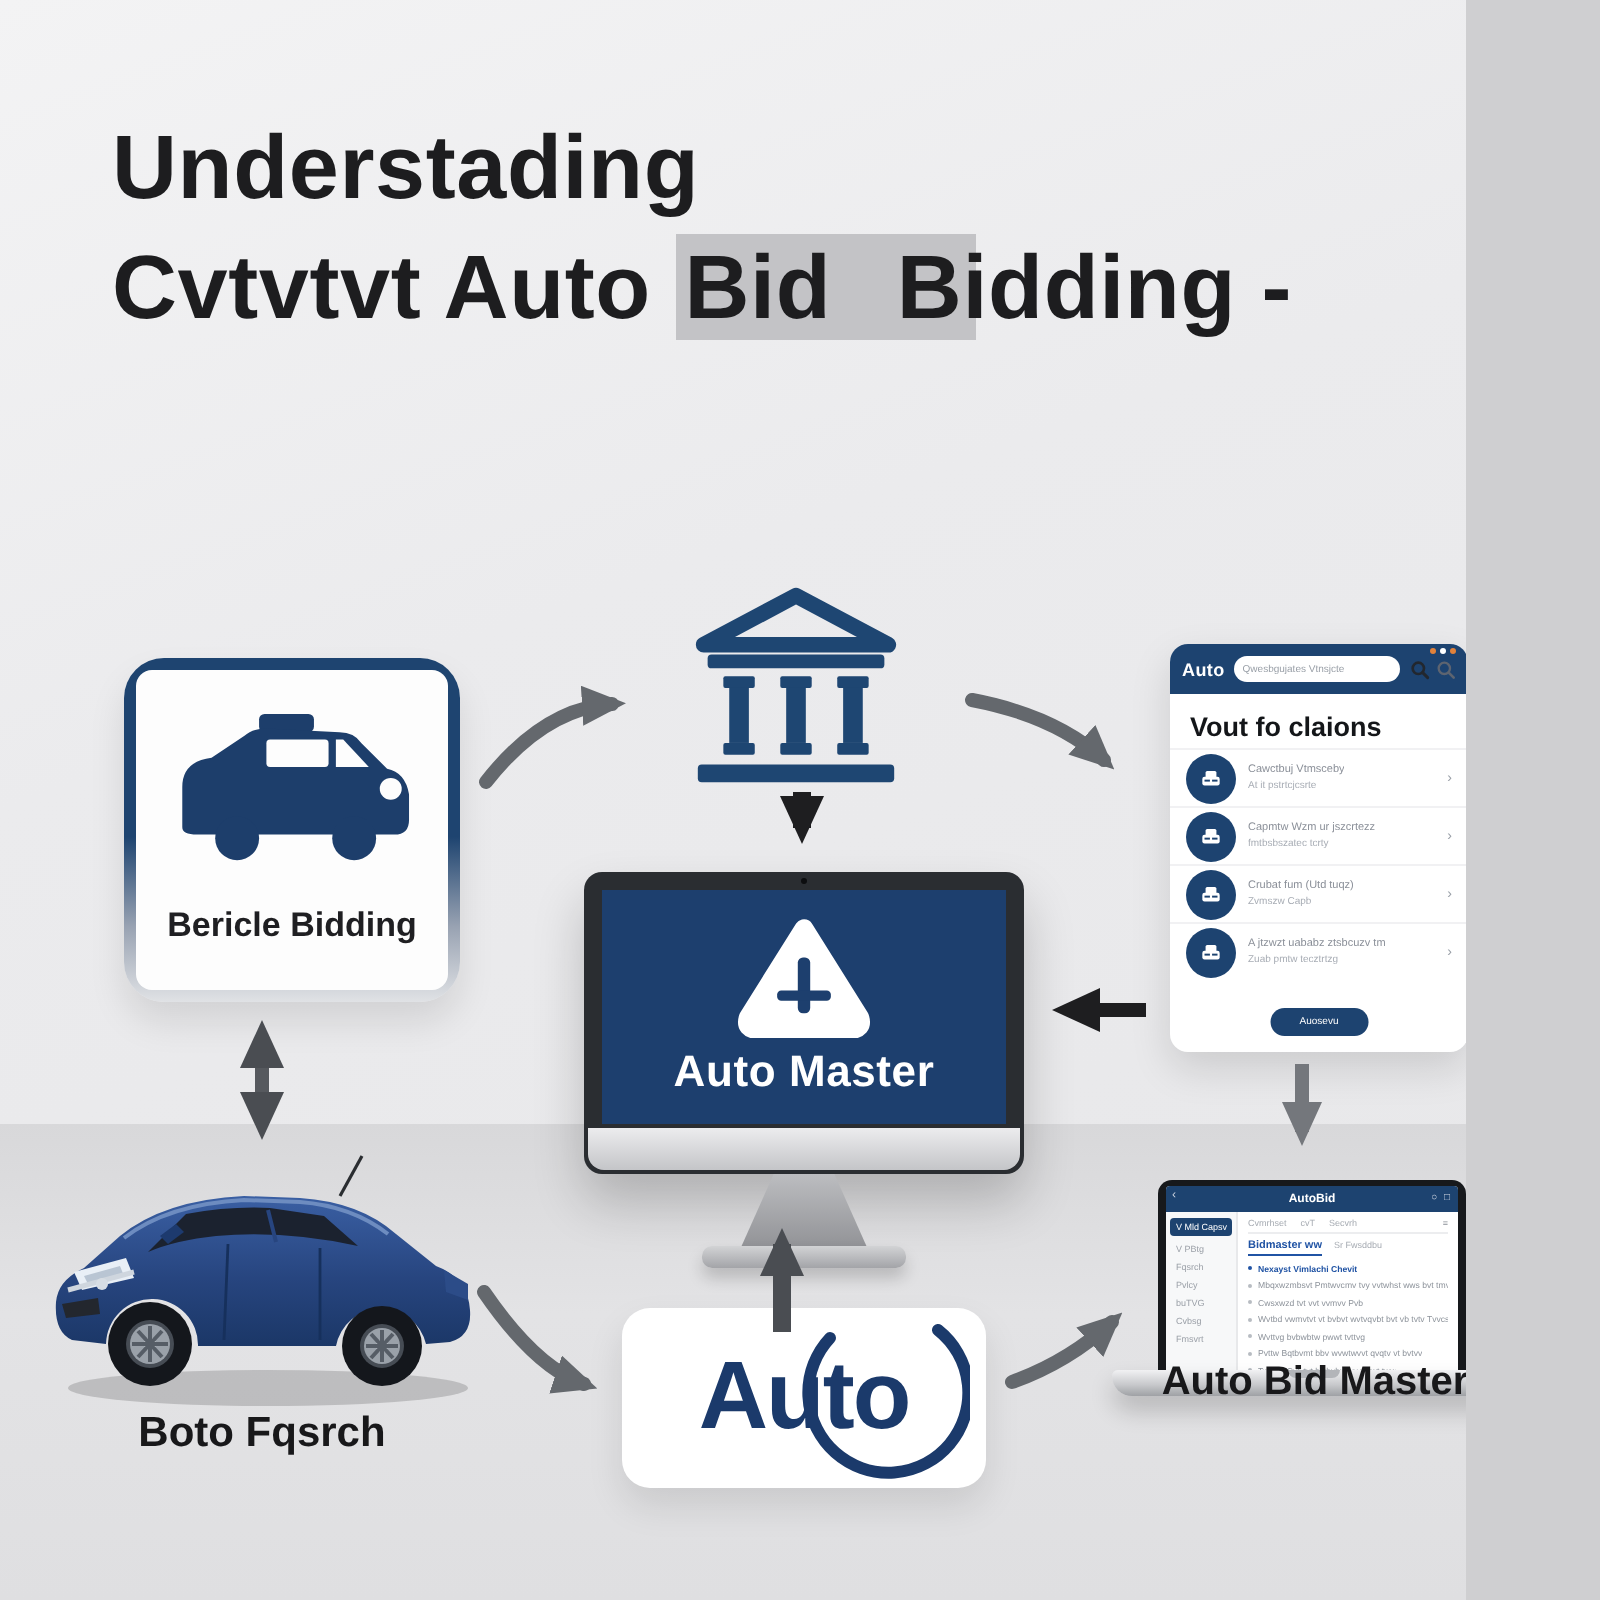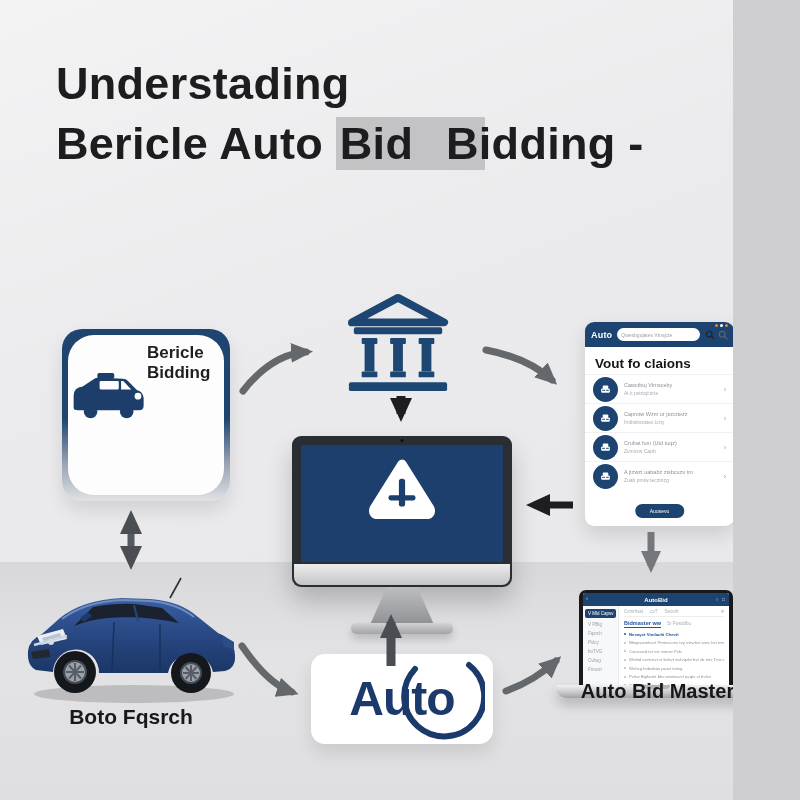--- a/index.html
+++ b/index.html
@@ -9,22 +9,22 @@
   .floor{position:absolute;left:0;top:562px;width:800px;height:238px;
     background:linear-gradient(180deg,#d8d8da 0%,#e3e3e5 40%,#dfdfe1 100%);}
   
   .title{position:absolute;left:56px;top:54px;width:700px;font-weight:bold;
     font-size:45px;line-height:60px;color:#1d1d1f;letter-spacing:.3px;}
   .hl{background:#c3c3c6;padding:1px 72px 1px 4px;margin-right:-52px;}
   
   .vbox{position:absolute;left:62px;top:329px;width:168px;height:172px;border-radius:20px;
     background:linear-gradient(180deg,#1e4470 0%,#1e4470 52%,#98a2b2 78%,#e0e2e5 100%);
     padding:6px;box-sizing:border-box;box-shadow:0 10px 18px rgba(0,0,0,.10);}
-  .vbox-inner{width:100%;height:100%;background:#fdfdfd;border-radius:26px;
-    display:flex;}
+  .vbox-inner{width:100%;height:100%;background:#fdfdfd;border-radius:8px;
+    display:flex;flex-direction:column;align-items:center;}
   .vbox-label{font-weight:bold;font-size:17px;color:#1f1f22;margin-top:8px;}
   
   .bank{position:absolute;left:344px;top:292px;width:108px;height:102px;}
   
   .browser{position:absolute;left:585px;top:322px;width:149px;height:204px;background:#fff;
     border-radius:9px;box-shadow:0 8px 20px rgba(0,0,0,.13);}
   .b-head{position:relative;height:25px;background:#1d4370;border-radius:9px 9px 0 0;
     display:flex;align-items:center;padding:0 6px;box-sizing:border-box;}
   .b-dots{position:absolute;top:2px;right:6px;display:flex;gap:2px;}
   .b-dots i{width:3px;height:3px;border-radius:50%;display:block;}
@@ -100,21 +100,21 @@
   .arrows{position:absolute;left:0;top:0;z-index:50;pointer-events:none;}
 </style>
 </head>
 <body>
 
 <div class="canvas">
   <div class="floor"></div>
 
   <div class="title">
     <div>Understading</div>
-    <div><span>Bericle Auto </span><span class="hl">Bid</span><span> Bidding -</span></div>
+    <div><span>Cvtvtvt Auto </span><span class="hl">Bid</span><span> Bidding -</span></div>
   </div>
 
   <div class="vbox">
     <div class="vbox-inner">
       <svg width="128" height="92" viewBox="0 0 140 92" style="margin-top:18px">
         <rect x="52" y="0" width="30" height="10" rx="3" fill="#1d3e6b"></rect>
         <path d="M10,62 L10,40 Q10,26 26,24 L44,12 Q48,8 56,8 L96,10 Q104,10 108,16 L122,30 Q132,32 134,44 L134,58 Q134,66 126,66 L18,66 Q10,66 10,62 Z" fill="#1d3e6b"></path>
         <polygon points="98,14 112,29 94,29 94,14" fill="#fdfdfd"></polygon>
         <rect x="56" y="14" width="34" height="15" rx="2" fill="#fdfdfd"></rect>
         <circle cx="124" cy="41" r="6" fill="#fdfdfd"></circle>
@@ -228,20 +228,21 @@
   </div>
 
   <div class="monitor">
     <div class="m-cam"></div>
     <div class="m-screen">
       <svg width="74" height="62" viewBox="0 0 70 60" style="margin-top:12px">
         <path d="M35,7 L62,50 Q64,56 57,56 L13,56 Q6,56 8,50 Z" fill="#fff" stroke="#fff" stroke-width="9" stroke-linejoin="round"></path>
         <rect x="32" y="21" width="6" height="27" rx="2.5" fill="#1d3f6e"></rect>
         <rect x="22" y="37" width="26" height="5" rx="2" fill="#1d3f6e"></rect>
       </svg>
+      <div class="m-app">Auto Master</div>
     </div>
     <div class="m-chin"></div>
   </div>
   <div class="m-neck"></div>
   <div class="m-foot"></div>
 
   <svg class="carphoto" viewBox="0 0 220 138">
     <defs>
       <linearGradient id="bodyG" x1="0" y1="0" x2="0" y2="1">
         <stop offset="0" stop-color="#3a5fa3"></stop>

